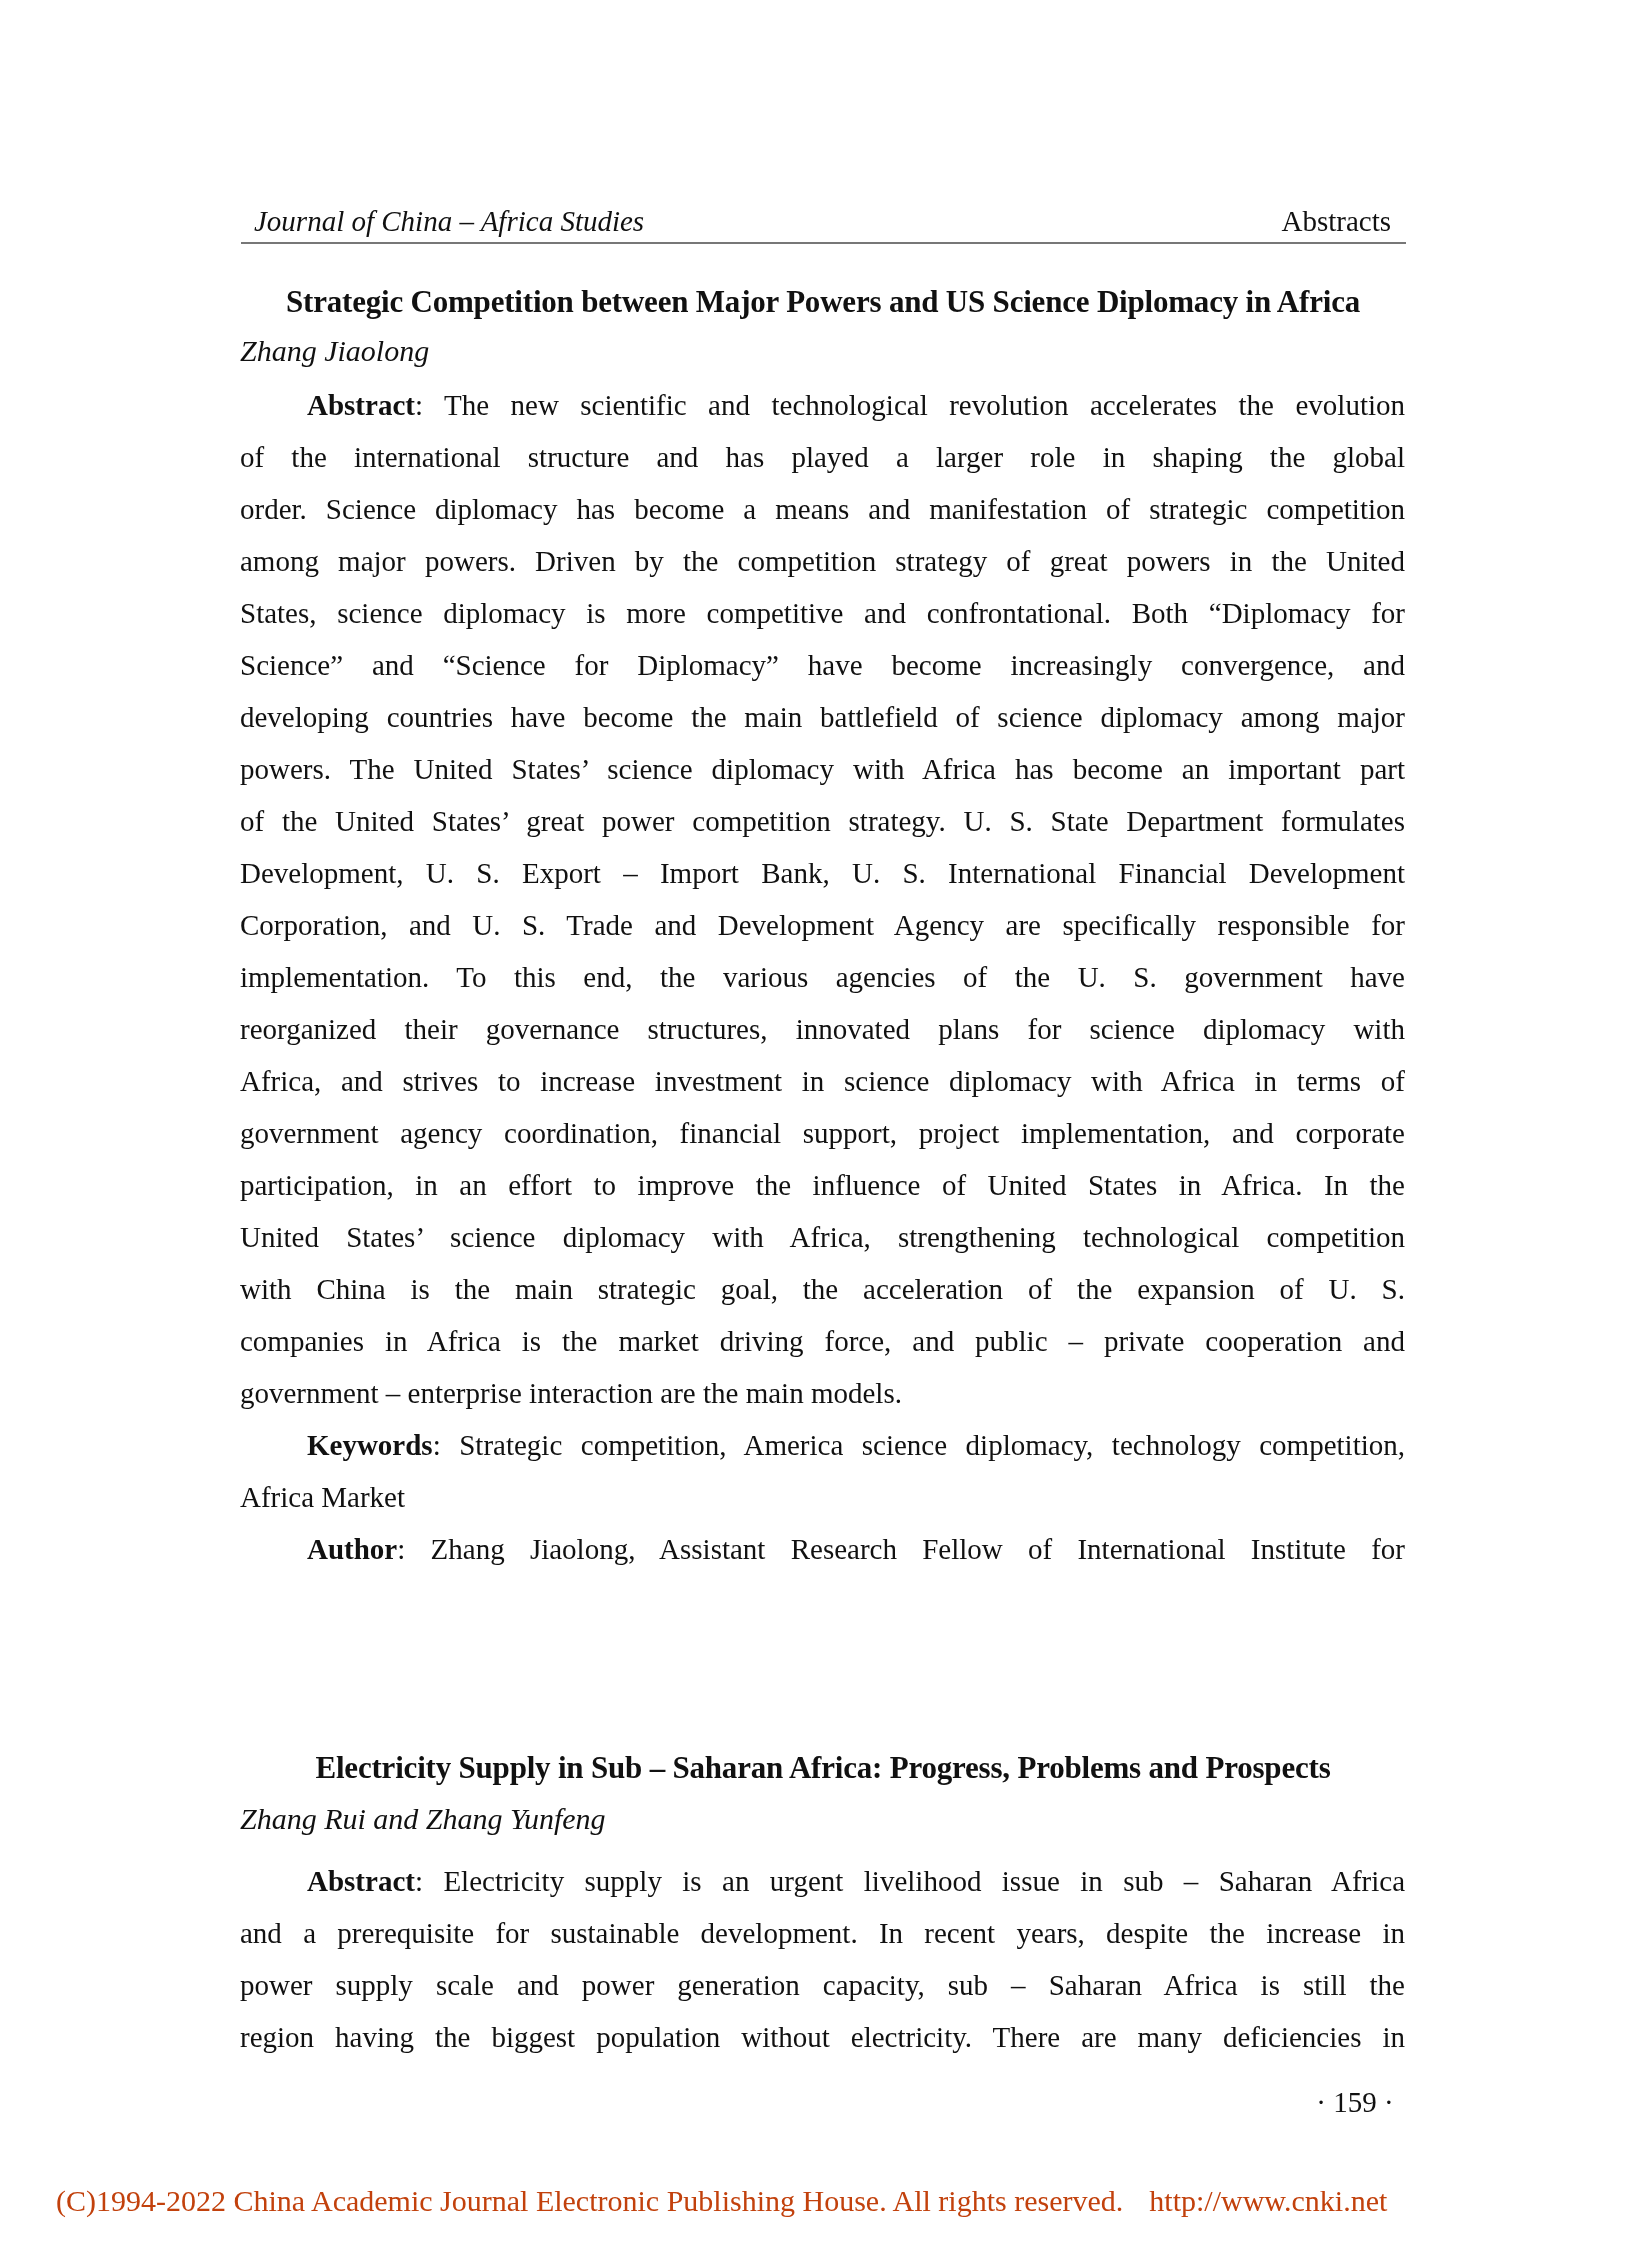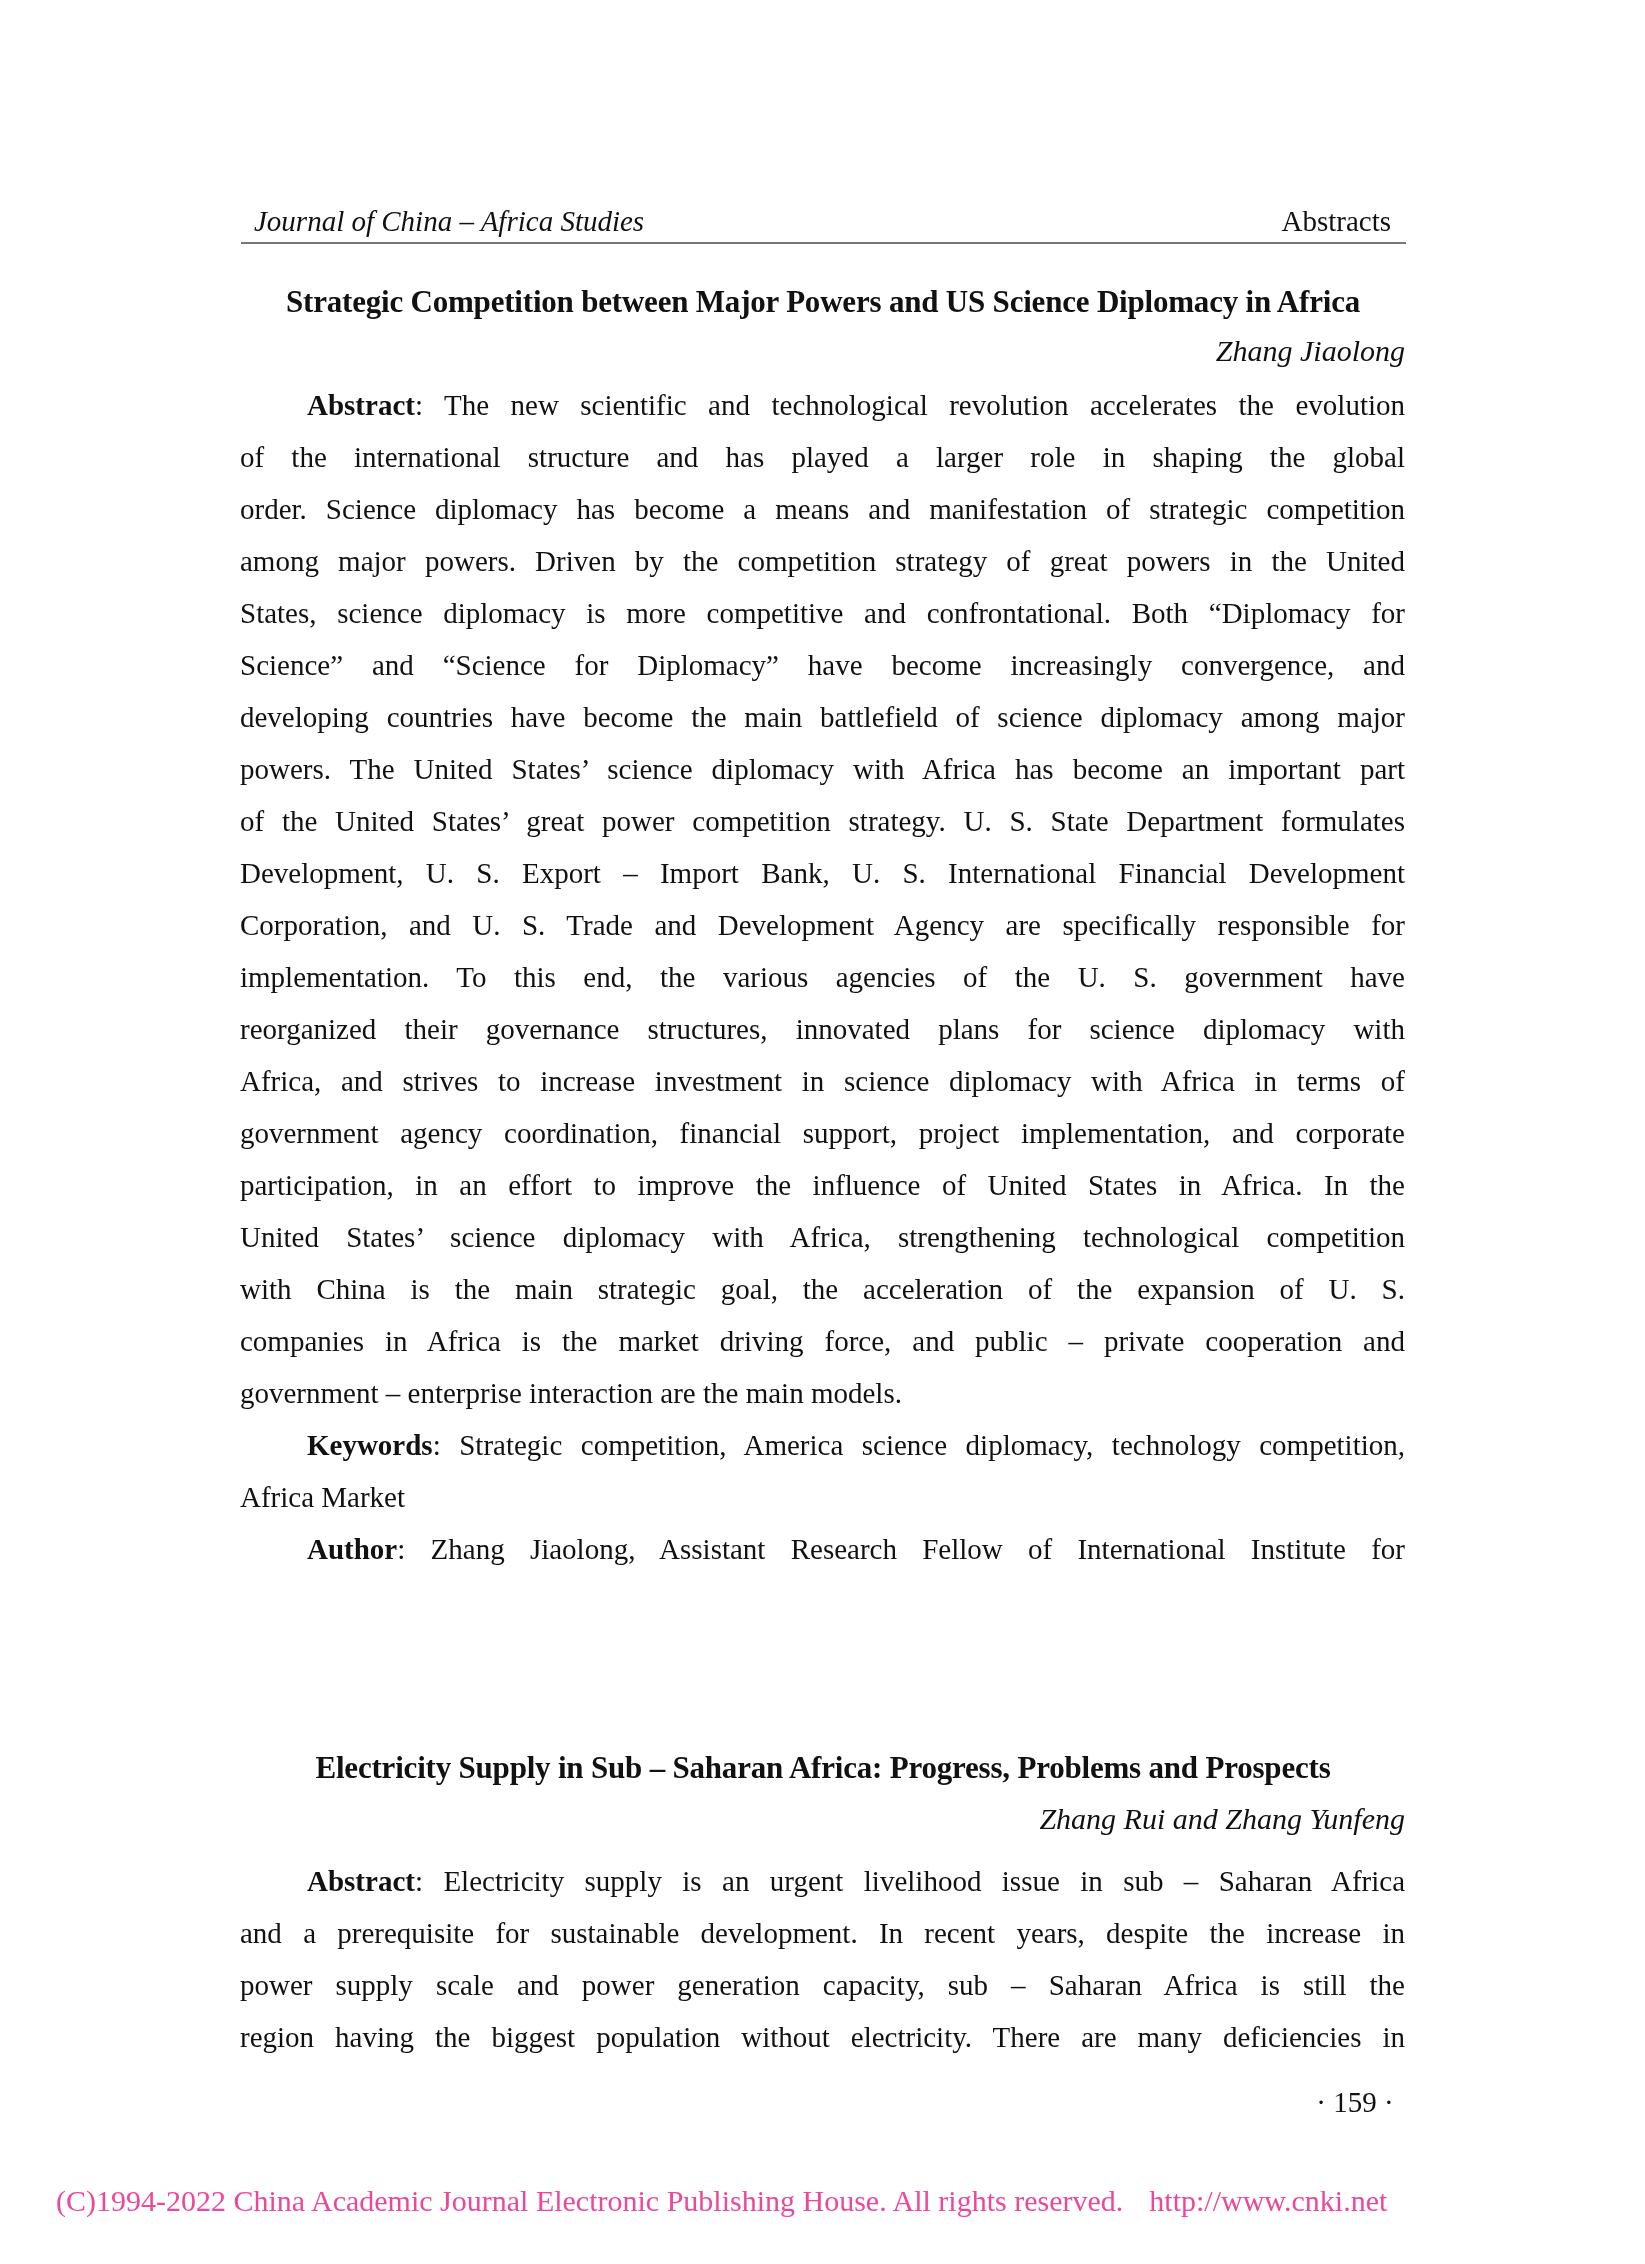--- a/index.html
+++ b/index.html
@@ -5,34 +5,34 @@
   html, body { margin: 0; padding: 0; background: #ffffff; }
   body { width: 1646px; height: 2265px; position: relative; overflow: hidden;
          font-family: "Liberation Serif", "DejaVu Serif", serif; color: #111; }
   .running-header { position: absolute; left: 241px; top: 203px; width: 1165px; height: 40px; text-align: right; }
   .rh-left { position: absolute; left: 13px; top: 0; font-style: italic; font-size: 29px; line-height: 36px; white-space: nowrap; }
   .rh-right { position: absolute; right: 15px; top: 0; font-size: 29px; line-height: 36px; white-space: nowrap; }
   .rule { position: absolute; left: 241px; top: 242px; width: 1165px; height: 2px; background: #777; }
 
   .title { position: absolute; left: 227px; width: 1192px; text-align: center; font-weight: bold;
            font-size: 31px; line-height: 36px; white-space: nowrap; letter-spacing: -0.2px; }
-  .author-line { position: absolute; left: 240px; width: 1165px; text-align: right; font-style: italic;
+  .author-line { position: absolute; left: 240px; width: 1165px; text-align: left; font-style: italic;
                  font-size: 30px; line-height: 36px; white-space: nowrap; }
 
   .para { position: absolute; left: 240px; width: 1165px; font-size: 29px; }
   .line { display: block; height: 52px; line-height: 36px; text-align: justify; text-align-last: justify;
           white-space: nowrap; overflow: visible; }
   .line.last { text-align-last: left; }
   .line.indent { padding-left: 67px; }
   .lbl { font-weight: bold; }
 
   .page-number { position: absolute; left: 1313px; top: 2084px; width: 84px; text-align: center;
                  font-size: 29px; line-height: 36px; white-space: nowrap; }
   .footer { position: absolute; left: 56px; top: 2183px; font-size: 30px; line-height: 36px;
-            color: #ec4899; white-space: nowrap; }
+            color: #c2410c; white-space: nowrap; }
   .footer .url { margin-left: 26px; }
 </style>
 </head>
 <body>
 
 <div class="running-header">
   <span class="rh-left">Journal of China – Africa Studies</span>
   <span class="rh-right">Abstracts</span>
 </div>
 <div class="rule"></div>

